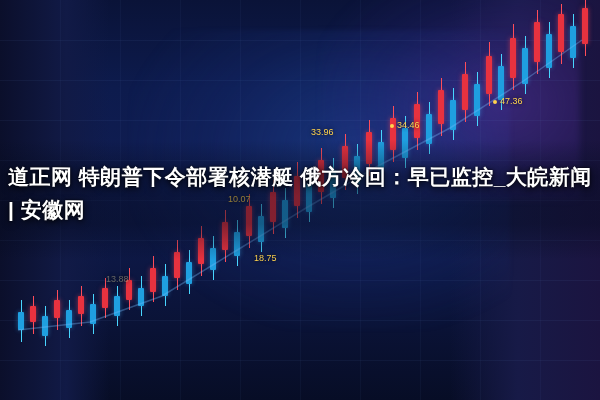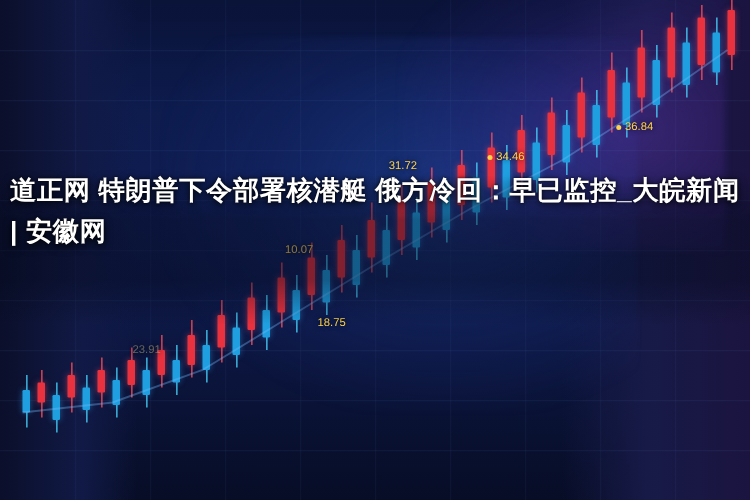--- a/index.html
+++ b/index.html
@@ -113,21 +113,21 @@
     width: 4px; height: 4px;
     border-radius: 50%;
     background: #ffd34d;
     margin-right: 3px;
     vertical-align: middle;
   }
   
   .headline {
     position: absolute;
     left: 0;
-    top: 136px;
+    top: 160px;
     width: 600px;
     padding: 0 8px;
     box-sizing: border-box;
     color: #ffffff;
     font-size: 21px;
     line-height: 33px;
     font-weight: bold;
     letter-spacing: 0.5px;
     text-shadow: 0 2px 7px rgba(0,0,0,0.95), 0 0 2px rgba(0,0,0,0.9);
     font-family: "Liberation Sans", sans-serif;
@@ -363,25 +363,25 @@
         <div class="wick"></div>
         <div class="body" style="top: 8px; height: 36px;"></div>
       </div>
     </div>
 
   <svg class="trendline" width="600" height="400">
     <polyline points="18,330 90,322 162,296 234,252 306,208 378,166 450,128 522,82 582,40" fill="none" stroke="rgba(120,190,255,0.35)" stroke-width="1.5"></polyline>
   </svg>
 
   <div id="labels">
-      <div class="price-tag" style="left: 311px; top: 127px;"><span>31.72</span></div>
+      <div class="price-tag" style="left: 311px; top: 127px;"><span>33.96</span></div>
       <div class="price-tag" style="left: 390px; top: 120px;"><span class="dot"></span><span>34.46</span></div>
-      <div class="price-tag" style="left: 493px; top: 96px;"><span class="dot"></span><span>36.84</span></div>
+      <div class="price-tag" style="left: 493px; top: 96px;"><span class="dot"></span><span>47.36</span></div>
       <div class="price-tag" style="left: 228px; top: 194px;"><span>10.07</span></div>
       <div class="price-tag" style="left: 254px; top: 253px;"><span>18.75</span></div>
-      <div class="price-tag dim" style="left: 106px; top: 274px;"><span>23.91</span></div>
+      <div class="price-tag dim" style="left: 106px; top: 274px;"><span>13.88</span></div>
     </div>
 
   <div class="shade"></div>
 
   <div class="headline">道正网  特朗普下令部署核潜艇  俄方冷回：早已监控_大皖新闻 | 安徽网</div>
 
 </div>
 
 </body></html>

